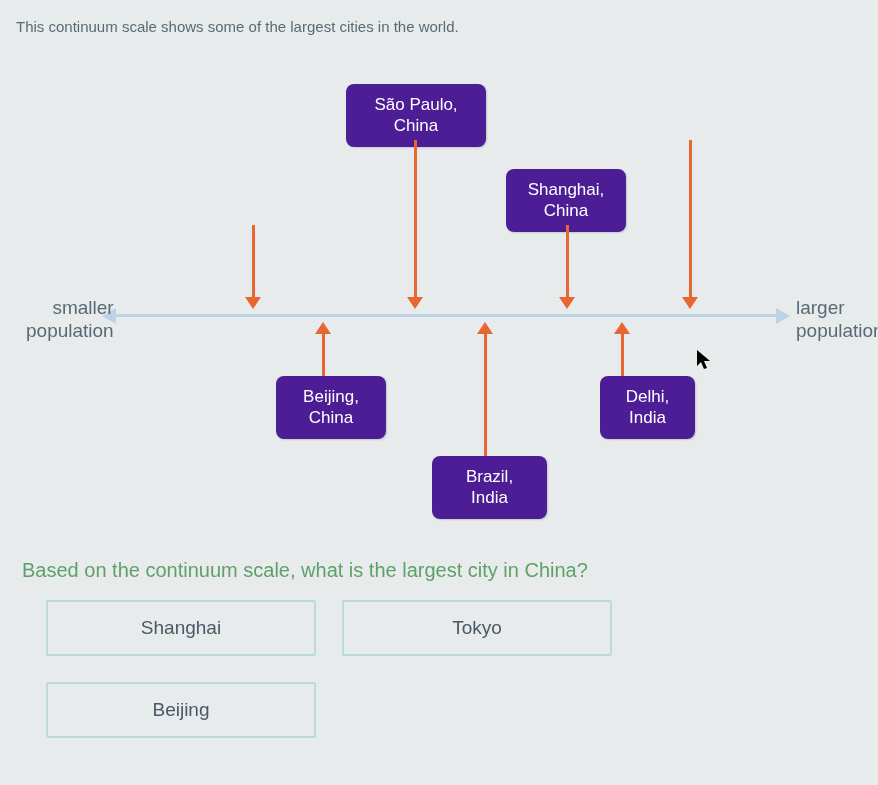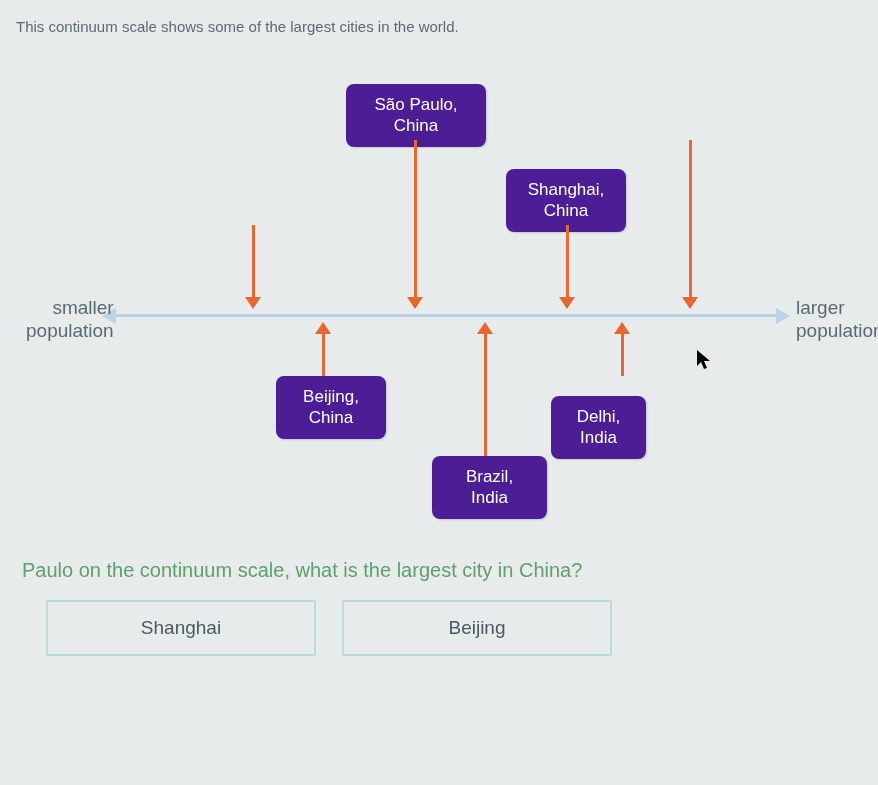--- a/index.html
+++ b/index.html
@@ -146,31 +146,32 @@
 
   <div class="stem" style="left:468px; top:285px; height:122px;"></div>
   <div class="arrowhead up" style="left:461px; top:273px;"></div>
   <div class="city-box" style="left:416px; top:407px; width:115px;">
     <div>Brazil,</div>
       <div>India</div>
   </div>
 
   <div class="stem" style="left:605px; top:285px; height:42px;"></div>
   <div class="arrowhead up" style="left:598px; top:273px;"></div>
-  <div class="city-box" style="left:535px; top:327px; width:95px;margin-top:20px;">
+  <div class="city-box" style="left:584px; top:327px; width:95px;">
     <div>Delhi,</div>
       <div>India</div>
   </div>
 
   <div class="cursor" style="left:680px; top:300px;">
     <svg width="18" height="22" viewBox="0 0 18 22">
         <path d="M1 1 L1 17 L5 13 L8 20 L11 19 L8 12 L14 12 Z" fill="#000"></path>
       </svg>
   </div>
 
 </div>
 
-<div class="question">Paulo on the continuum scale, what is the largest city in China?</div>
+<div class="question">Based on the continuum scale, what is the largest city in China?</div>
 
 <div class="answers">
   <div class="answer-btn">Shanghai</div>
+  <div class="answer-btn">Tokyo</div>
   <div class="answer-btn">Beijing</div>
 </div>
 
 </body></html>

